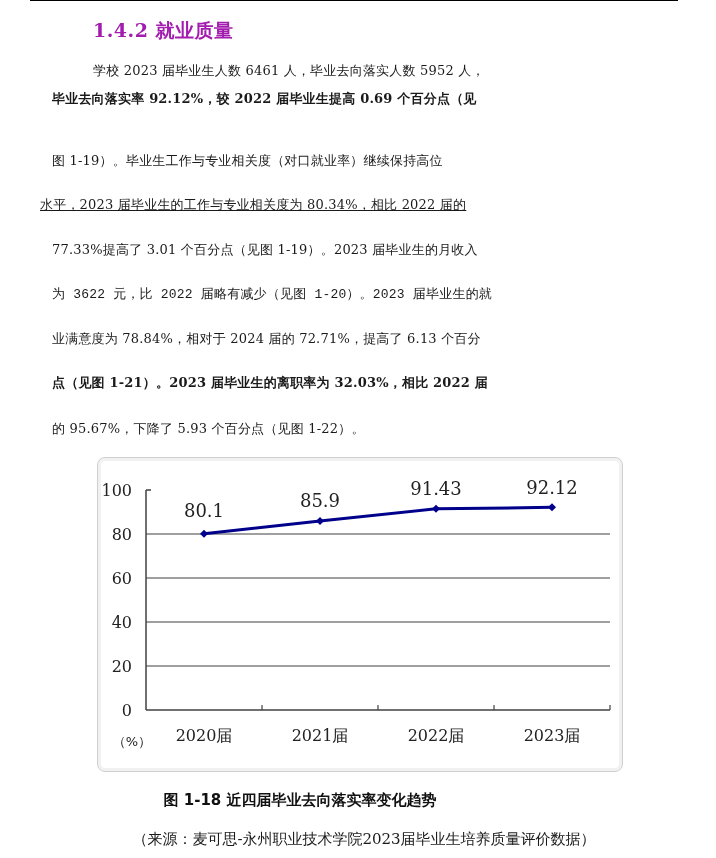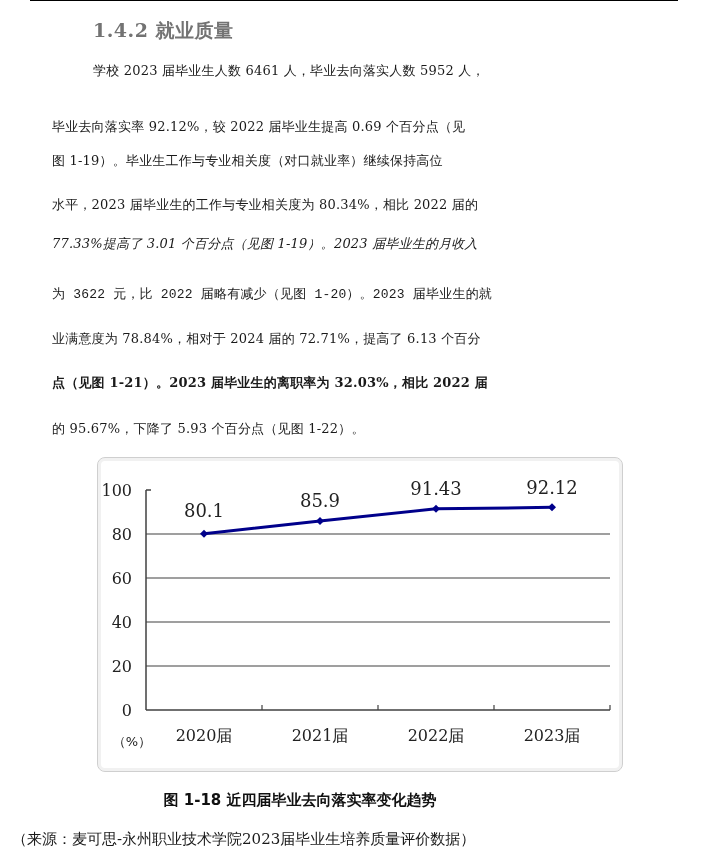--- a/index.html
+++ b/index.html
@@ -23,21 +23,21 @@
       height: 1px;
       background: #000;
     }
     .section-heading {
       position: absolute;
       left: 93px;
       top: 18px;
       font-size: 19px;
       font-weight: bold;
       letter-spacing: 0.5px;
-      color: #737373;
+      color: #a21caf;
       white-space: nowrap;
     }
     .body-line {
       position: absolute;
       font-size: 13px;
       white-space: nowrap;
       color: #1a1a1a;
       letter-spacing: 0.2px;
     }
     .chart-frame {
@@ -66,41 +66,41 @@
       font-weight: bold;
       font-size: 15px;
       color: #111;
       white-space: nowrap;
     }
     .source-note {
       position: absolute;
       left: 0;
       width: 716px;
       top: 830px;
-      text-align: left;
+      text-align: center;
       font-size: 15px;
       color: #1a1a1a;
       white-space: nowrap;
       padding-left: 12px;
       box-sizing: border-box;
     }
   </style>
 </head>
 <body>
 
 <div class="top-rule"></div>
 
 <div class="section-heading">1.4.2 就业质量</div>
 
 <div>
   <div class="body-line" style="left:93px; top:62px;">学校 2023 届毕业生人数 6461 人，毕业去向落实人数 5952 人，</div>
-  <div class="body-line" style="left:52px; top:118px;">毕业去向落实率 92.12%，较 2022 届毕业生提高 0.69 个百分点（见</div>
+  <div class="body-line" style="left:52px; top:90px;font-weight:bold;">毕业去向落实率 92.12%，较 2022 届毕业生提高 0.69 个百分点（见</div>
   <div class="body-line" style="left:52px; top:152px;">图 1-19）。毕业生工作与专业相关度（对口就业率）继续保持高位</div>
-  <div class="body-line" style="left:52px; top:196px;">水平，2023 届毕业生的工作与专业相关度为 80.34%，相比 2022 届的</div>
-  <div class="body-line" style="left:52px; top:235px;font-style:italic;">77.33%提高了 3.01 个百分点（见图 1-19）。2023 届毕业生的月收入</div>
+  <div class="body-line" style="left:40px; top:196px;text-decoration:underline;">水平，2023 届毕业生的工作与专业相关度为 80.34%，相比 2022 届的</div>
+  <div class="body-line" style="left:52px; top:241px;">77.33%提高了 3.01 个百分点（见图 1-19）。2023 届毕业生的月收入</div>
   <div class="body-line" style="left:52px; top:285px;font-family:Liberation Mono, monospace;">为 3622 元，比 2022 届略有减少（见图 1-20）。2023 届毕业生的就</div>
   <div class="body-line" style="left:52px; top:330px;">业满意度为 78.84%，相对于 2024 届的 72.71%，提高了 6.13 个百分</div>
   <div class="body-line" style="left:52px; top:374px;font-weight:bold;">点（见图 1-21）。2023 届毕业生的离职率为 32.03%，相比 2022 届</div>
   <div class="body-line" style="left:52px; top:420px;">的 95.67%，下降了 5.93 个百分点（见图 1-22）。</div>
 </div>
 
 <div class="chart-frame"></div>
 
 <svg class="chart-svg" width="716" height="858" xmlns="http://www.w3.org/2000/svg">
   <g id="grid">

